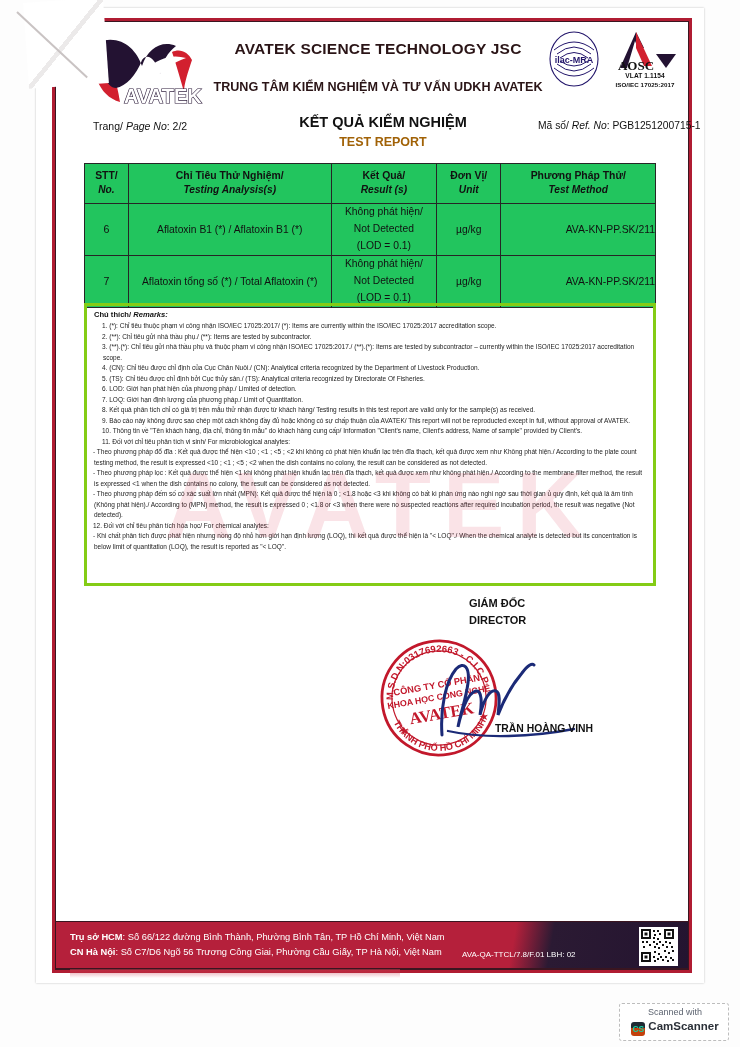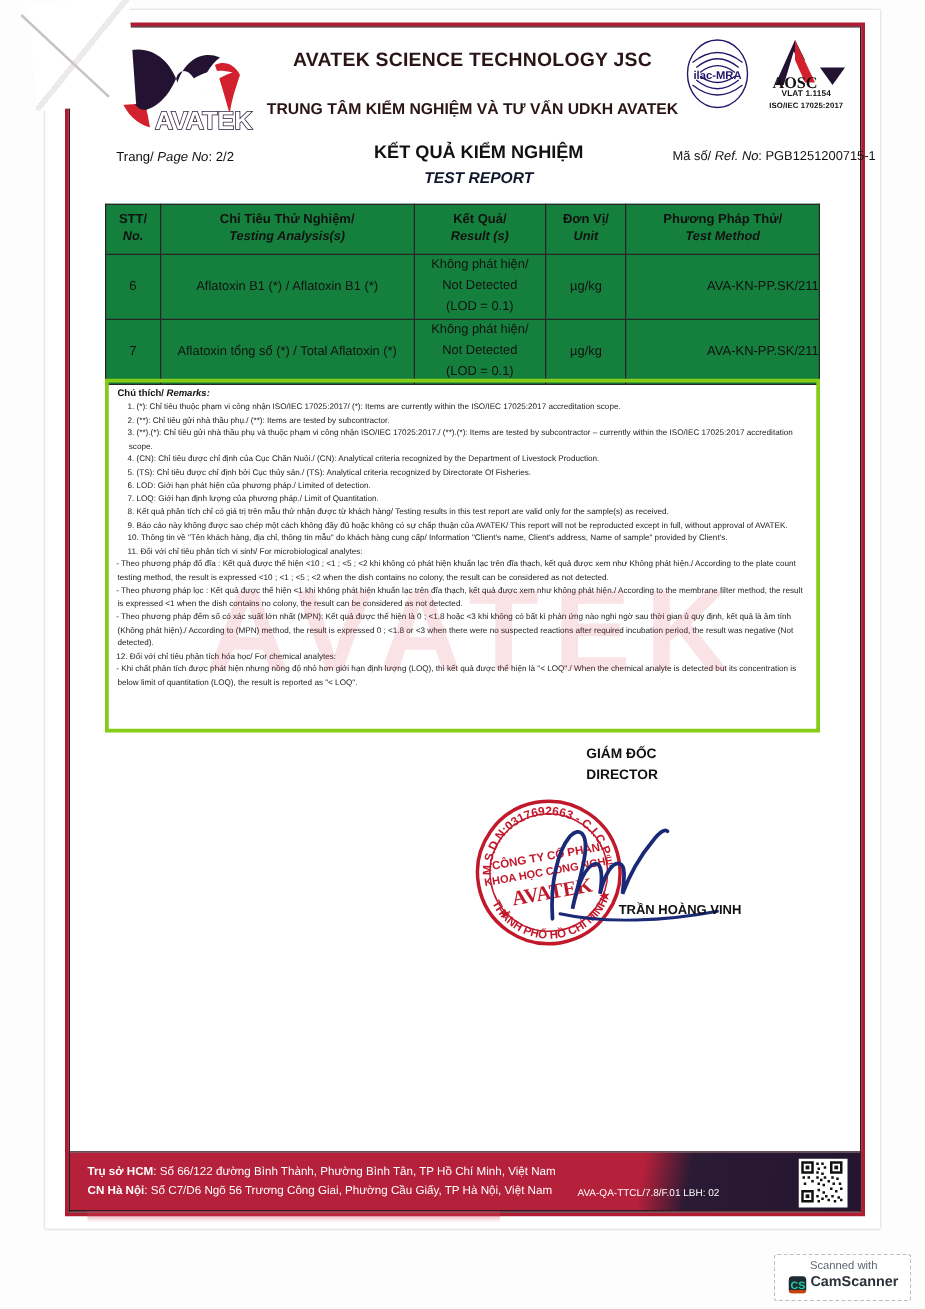--- a/index.html
+++ b/index.html
@@ -88,32 +88,32 @@
   
   .titleband{position:absolute;left:58px;top:114px;width:628px;height:46px;}
   .pageno{
     position:absolute;left:35px;top:6px;font-size:10.5px;color:#111;
   }
   .pageno i{font-style:italic;}
   .maintitle{
     position:absolute;left:210px;top:0px;width:230px;text-align:center;
   }
   .maintitle .t1{font-size:14.5px;font-weight:bold;color:#111;}
-  .maintitle .t2{font-size:12.5px;font-weight:bold;font-style:italic;color:#0f172a;margin-top:5px;}
+  .maintitle .t2{font-size:12.5px;font-weight:bold;color:#a16207;margin-top:5px;}
   .refno{
     position:absolute;left:480px;top:6px;font-size:10.3px;color:#111;white-space:nowrap;
   }
   .refno i{font-style:italic;}
 
   
   table.results{
     position:absolute;left:84px;top:163px;
     width:572px;
     border-collapse:collapse;
-    background:#15803d;
+    background:#22c55e;
   }
   table.results th,table.results td{
     border:1px solid #262626;
     padding:0;
     color:#111;
   }
   table.results th{
     text-align:center;
     font-weight:bold;
     padding:5px 2px 6px;
@@ -214,21 +214,21 @@
     font-size:9px;color:#5d6470;
   }
   .cam .c2{
     position:absolute;left:0;top:16px;width:110px;text-align:center;
     font-size:11.5px;font-weight:bold;color:#2b3038;
   }
   .cam .cs{
     display:inline-block;width:14px;height:14px;background:#1f2a33;color:#19d3a2;
     font-size:8.5px;font-weight:bold;border-radius:3px;line-height:14px;
     text-align:center;vertical-align:-2px;margin-right:3px;
-    border-bottom:3px solid #c2410c;box-sizing:border-box;
+    border-bottom:8px solid #c2410c;box-sizing:border-box;
   }
 </style>
 </head>
 <body>
 
 <div class="page">
   <div class="sheet"></div>
   <div class="frame"></div>
   <div class="frame-inner"></div>
   <div class="fold"></div>

